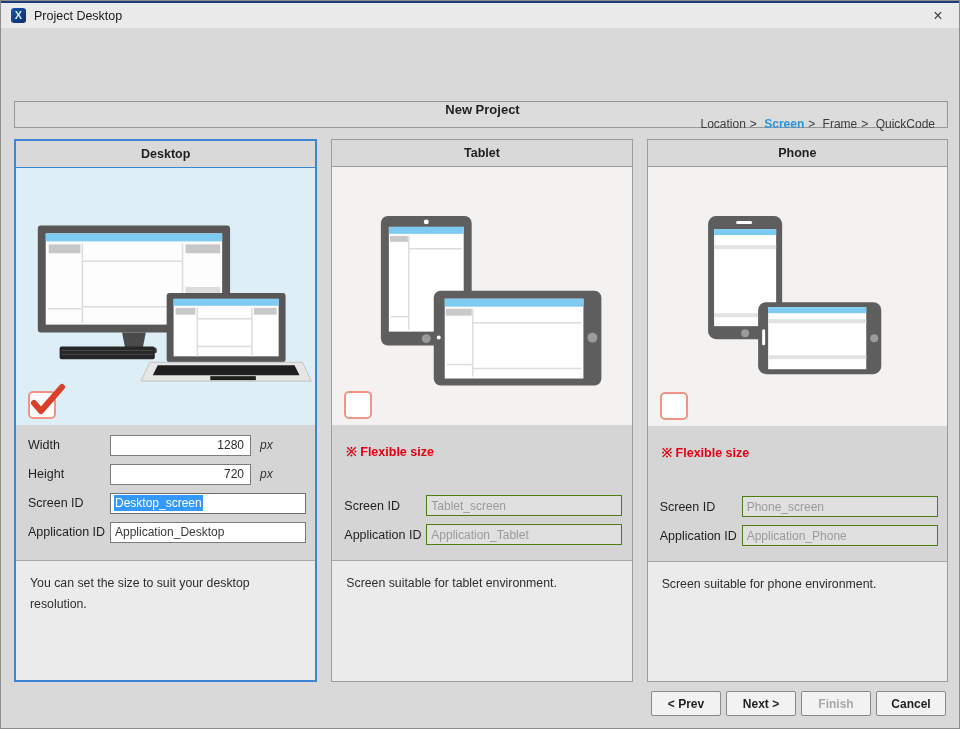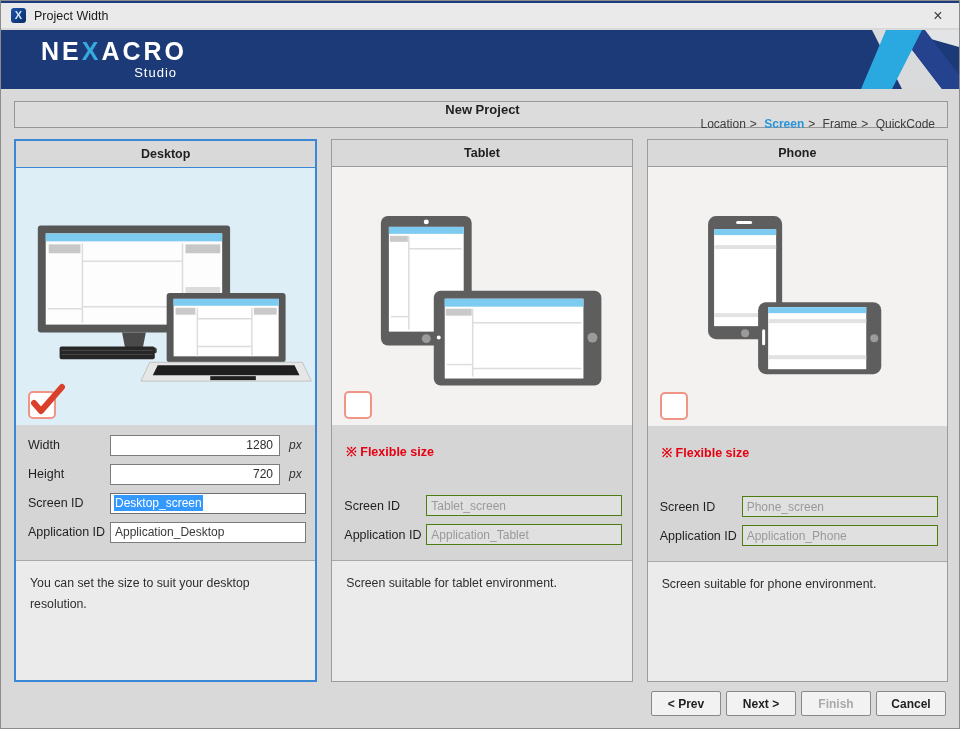--- a/index.html
+++ b/index.html
@@ -50,21 +50,21 @@
   .col.selected .illus { background:#ddeef7; }
 
   .checkbox { position:absolute; left:12px; bottom:6px; width:28px; height:28px;
               background:#ffffff; border:2px solid #f09486; border-radius:5px; }
   .checkbox svg { position:absolute; left:-2px; top:-8px; overflow:visible; }
 
   
   .fields { flex:0 0 135px; background:#d5d5d5; padding-top:6px; }
   .frow { display:flex; align-items:center; height:29px; padding-left:12px; }
   .frow .lbl { width:82px; font-size:12.5px; color:#1f1f1f; }
-  .num-input { width:170px; height:21px; border:1px solid #7c7c7c; background:#fff;
+  .num-input { width:141px; height:21px; border:1px solid #7c7c7c; background:#fff;
                font-family:"Liberation Sans",sans-serif; font-size:12px; color:#2b2b2b;
                text-align:right; padding-right:6px; }
   .suffix { margin-left:9px; font-size:12px; color:#333;font-style:italic; }
   .id-input { width:196px; height:21px; border:1px solid #7c7c7c; background:#fff;
               font-family:"Liberation Sans",sans-serif; font-size:12px; color:#3a3a3a;
               padding:0 4px; }
   .fake-input { width:196px; height:21px; border:1px solid #6f6f6f; background:#fff;
                 display:flex; align-items:center; padding:0 3px; font-size:12px; }
   .fake-input .seltext { background:#3399ff; color:#fff; padding:1px 1px; }
   .id-input:disabled, .id-input.dis { background:#e0e0e0; border:1px solid #4d7c0f; color:#1d4ed8; }
@@ -83,37 +83,24 @@
                  font-size:12px; font-weight:bold; color:#1f1f1f; }
   .btns button.dis { color:#a9a9a9; }
 </style>
 </head>
 <body>
 
 <div class="window">
 
   <div class="titlebar">
     <div class="app-icon"><span>X</span></div>
-    <div class="win-title">Project Width</div>
+    <div class="win-title">Project Desktop</div>
     <div class="close-btn">×</div>
   </div>
 
-  <div class="brandbar">
-    <div class="logo">
-      <div class="wordmark"><span>NE</span><span class="logo-x">X</span><span>ACRO</span></div>
-      <div class="studio">Studio</div>
-    </div>
-    <svg class="xgraphic" width="130" height="59" viewBox="0 0 130 59">
-      <rect x="0" y="0" width="130" height="59" fill="#1c3a77"></rect>
-      <polygon points="70,0 130,0 130,17" fill="#e2e4e6"></polygon>
-      <polygon points="43,0 68,0 113,59 73,59" fill="#d8dadc"></polygon>
-      <polygon points="68,0 96,0 130,45 130,59 113,59" fill="#24428e"></polygon>
-      <polygon points="57,0 93,0 63,59 32,59" fill="#2aa9e0"></polygon>
-    </svg>
-  </div>
 
   <div class="wizardbar">
     <div class="wizard-title">New Project</div>
     <div class="crumbs">
       <span>Location</span><span>&gt;</span>
       <span class="crumb-active">Screen</span><span>&gt;</span>
       <span>Frame</span><span>&gt;</span>
       <span>QuickCode</span>
     </div>
   </div>

